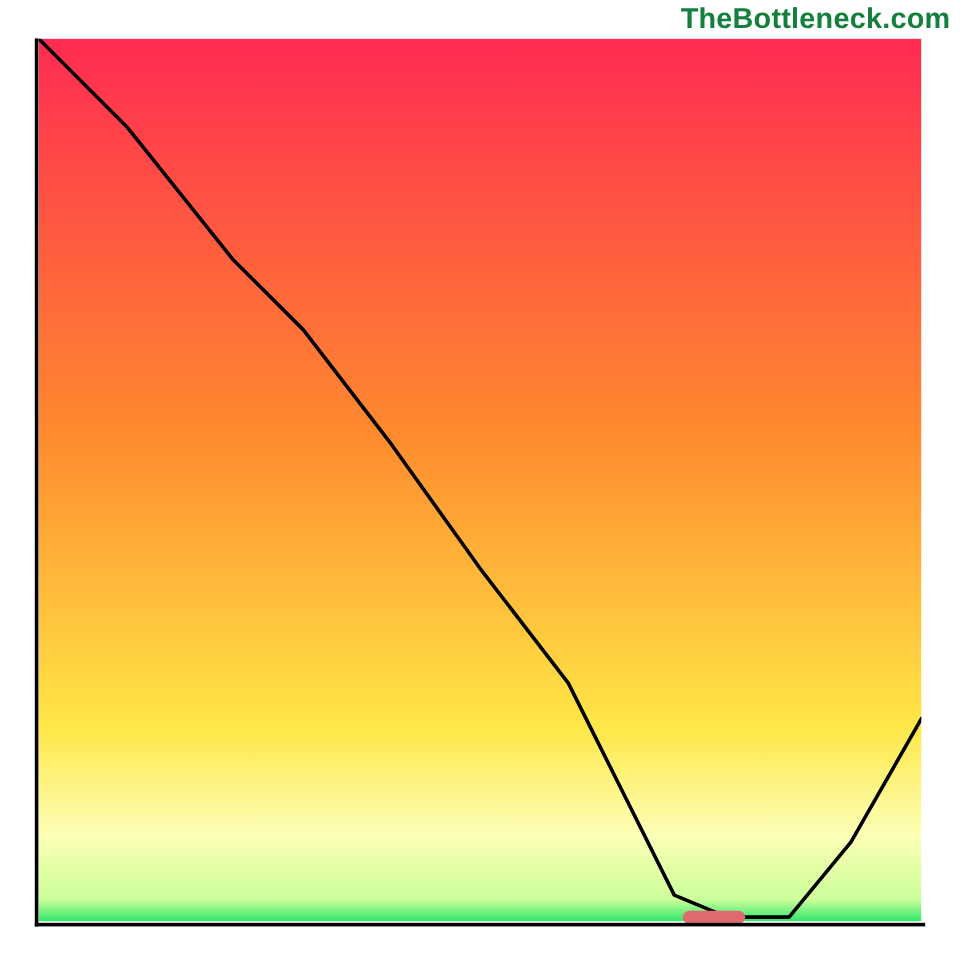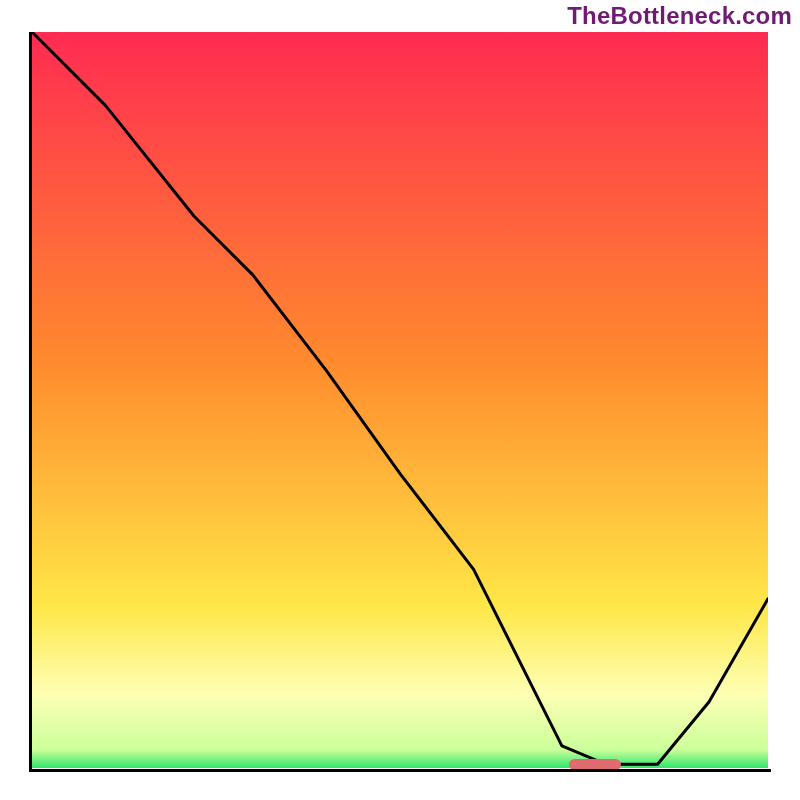--- a/index.html
+++ b/index.html
@@ -14,21 +14,21 @@
     position: relative;
     width: 800px;
     height: 800px;
   }
   .watermark {
     position: absolute;
     top: 2px;
     right: 8px;
     font-size: 24px;
     font-weight: 600;
-    color: #701a75;
+    color: #15803d;
     letter-spacing: 0.2px;
     z-index: 30;
   }
   .plot-area {
     position: absolute;
     left: 32px;
     top: 32px;
     width: 736px;
     height: 736px;
     overflow: hidden;

